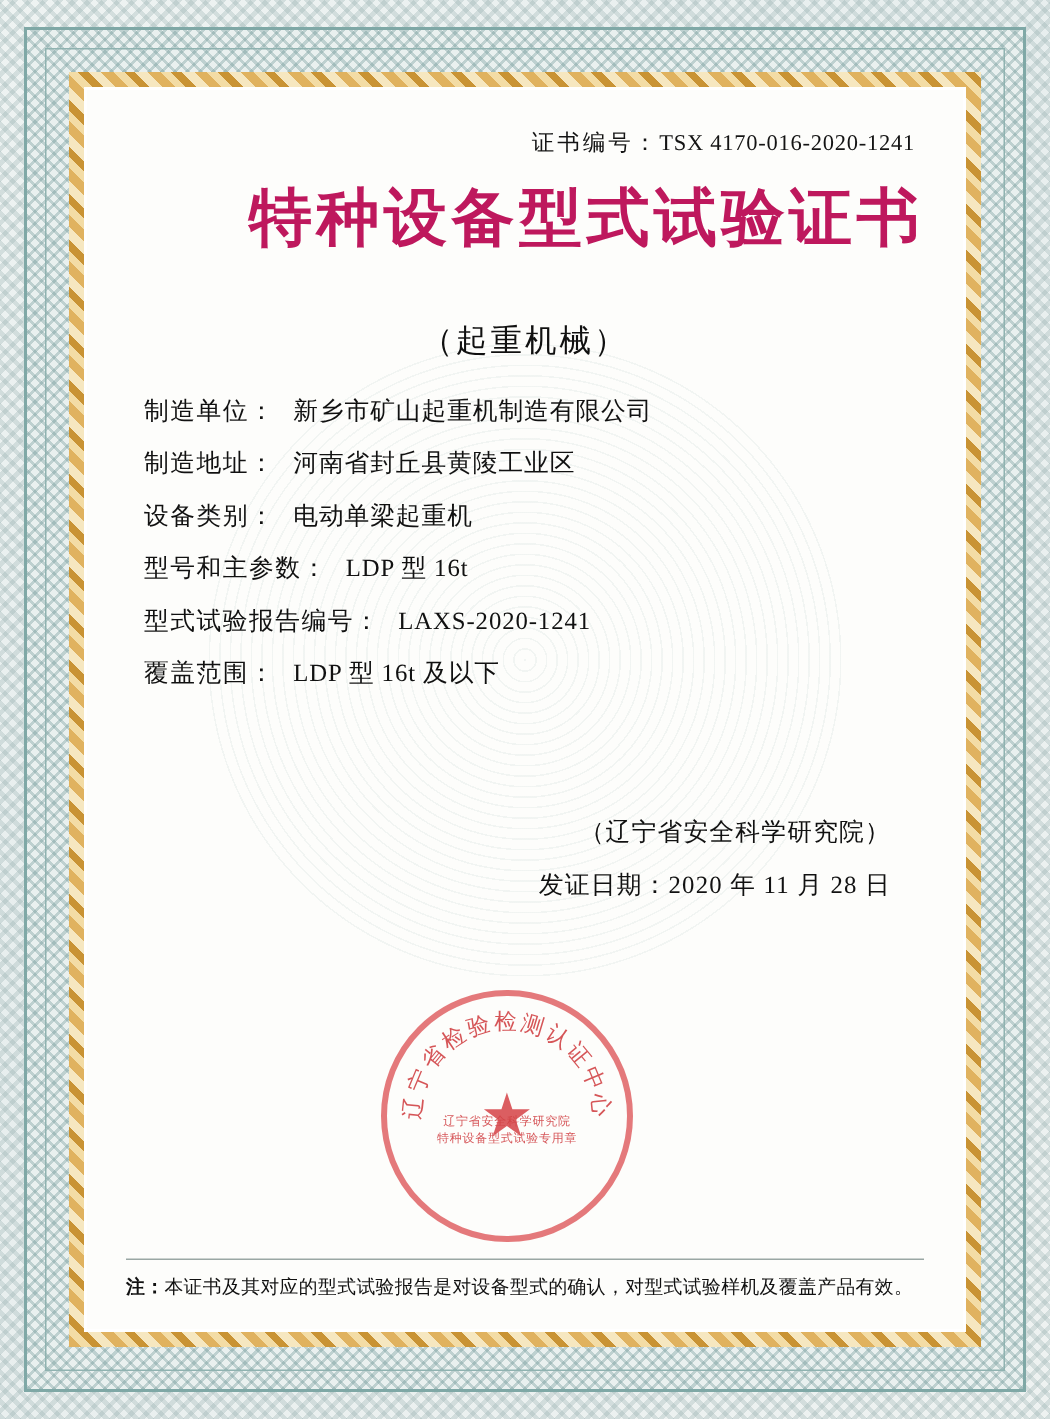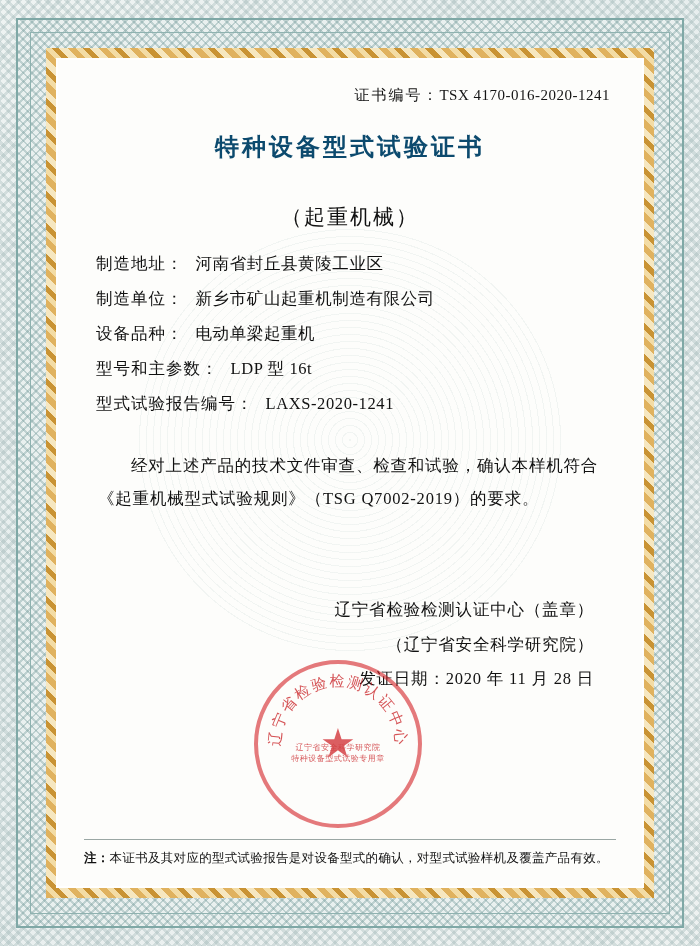--- a/index.html
+++ b/index.html
@@ -85,34 +85,34 @@
     z-index: 3;
     padding: 18px 26px 0 26px;
     color: #1a1a1a;
   }
 
   
   .cert-no {
     text-align: right;
     font-size: 15px;
     letter-spacing: 0.5px;
-    margin: 8px 6px 26px 0;
+    margin: 8px 6px 12px 0;
     color: #141414;
   }
   .cert-no .label { letter-spacing: 2px; }
   .cert-no .value { font-family: "Liberation Serif", serif; }
 
   .title {
-    text-align: center;
-    font-size: 24px;
+    text-align: right;
+    font-size: 42px;
     font-weight: bold;
     letter-spacing: 3px;
     margin: 6px 0 6px 0;
     font-family: "DejaVu Serif", "Liberation Serif", serif;
-    color: #0c4a6e;
+    color: #be185d;
   }
   .subtitle {
     text-align: center;
     font-size: 21px;
     letter-spacing: 2px;
     margin-bottom: 22px;
     color: #101010;
     margin-top: 40px;
   }
 
@@ -235,53 +235,55 @@
       <div class="cert-no">
         <span class="label">证书编号：</span><span class="value">TSX 4170-016-2020-1241</span>
       </div>
 
       <div class="title">特种设备型式试验证书</div>
       <div class="subtitle">（起重机械）</div>
 
       <div class="fields">
 
         <div class="field-row">
+          <span class="field-label">制造单位：</span>
+          <span class="field-value">新乡市矿山起重机制造有限公司</span>
+        </div>
+
+        <div class="field-row">
           <span class="field-label">制造地址：</span>
           <span class="field-value">河南省封丘县黄陵工业区</span>
         </div>
 
-        <div class="field-row">
-          <span class="field-label">制造单位：</span>
-          <span class="field-value">新乡市矿山起重机制造有限公司</span>
-        </div>
-
-
-        <div class="field-row">
-          <span class="field-label">设备品种：</span>
+
+        <div class="field-row">
+          <span class="field-label">设备类别：</span>
           <span class="field-value">电动单梁起重机</span>
         </div>
 
         <div class="field-row">
           <span class="field-label">型号和主参数：</span>
           <span class="field-value">LDP 型 16t</span>
         </div>
 
 
         <div class="field-row">
           <span class="field-label">型式试验报告编号：</span>
           <span class="field-value">LAXS-2020-1241</span>
         </div>
 
-
-      </div>
-
-      <div class="statement">经对上述产品的技术文件审查、检查和试验，确认本样机符合《起重机械型式试验规则》（TSG Q7002-2019）的要求。</div>
+        <div class="field-row">
+          <span class="field-label">覆盖范围：</span>
+          <span class="field-value">LDP 型 16t 及以下</span>
+        </div>
+
+      </div>
+
 
       <div class="signature">
-        <div class="sig-line">辽宁省检验检测认证中心（盖章）</div>
         <div class="sig-line">（辽宁省安全科学研究院）</div>
         <div class="sig-line">发证日期：2020 年 11 月 28 日</div>
       </div>
 
     </div>
 
     <div class="seal">
       <div class="arc-text">
         <svg viewBox="0 0 160 160" xmlns="http://www.w3.org/2000/svg">
           <defs>

